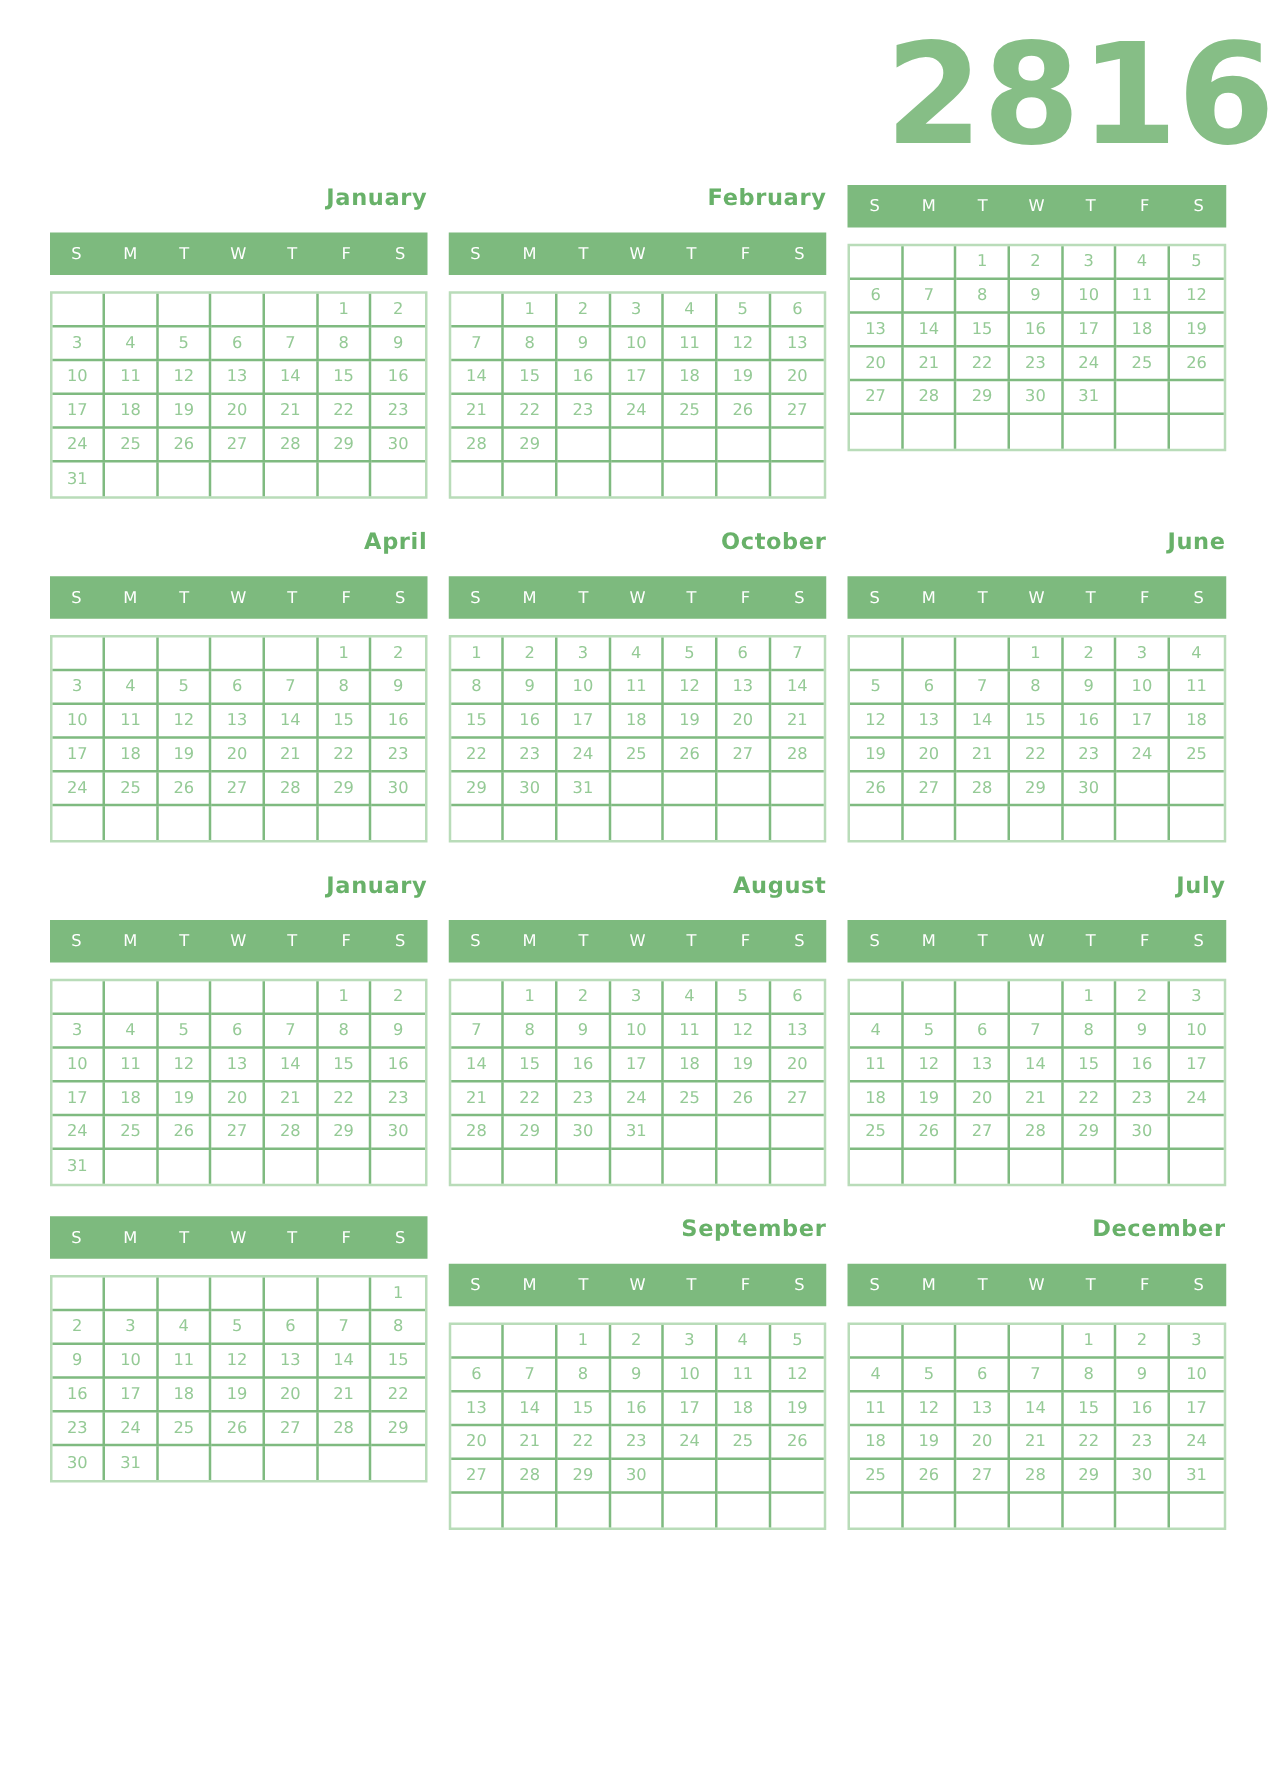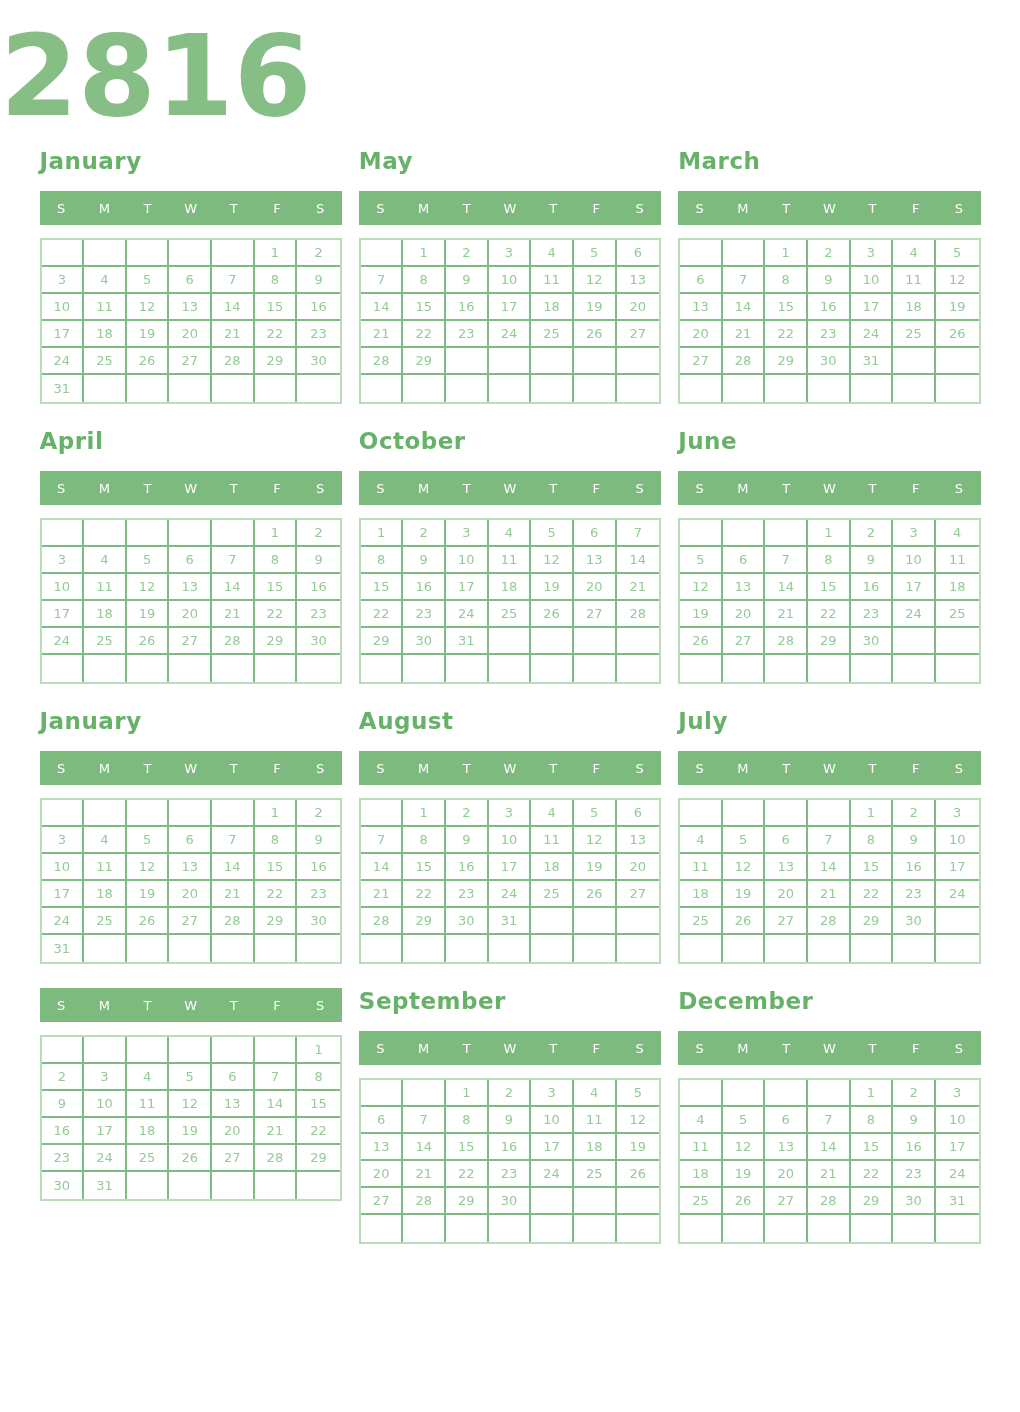--- a/index.html
+++ b/index.html
@@ -12,30 +12,30 @@
     --outer-border:#b9dcb9;
     --page-bg:#ffffff;
   }
   *{box-sizing:border-box;margin:0;padding:0;}
   body{background:#fff;}
   .page{
     width:1020px;height:1412px;background:var(--page-bg);
     font-family:"DejaVu Sans",sans-serif;margin:0 auto;overflow:hidden;
   }
   .year-title{
-    text-align:left;font-size:112px;font-weight:bold;line-height:1;
+    text-align:right;font-size:112px;font-weight:bold;line-height:1;
     color:var(--year-text);padding-top:20px;margin-bottom:16px;
   }
   .months{
     width:941px;margin:0 auto;display:grid;
     grid-template-columns:repeat(3,1fr);column-gap:17px;row-gap:24px;
   }
   .month{width:100%;}
   .month-title{
-    text-align:left;font-size:23px;font-weight:bold;
+    text-align:right;font-size:18px;font-weight:bold;
     color:var(--month-title);margin-bottom:17px;letter-spacing:0.5px;
   }
   .weekday-row{
     background:var(--header-bg);height:34px;margin-bottom:13px;
     display:grid;grid-template-columns:repeat(7,1fr);align-items:center;
   }
   .wd{
     color:var(--header-text);font-size:13px;text-align:center;
   }
   .day-grid{
@@ -108,78 +108,77 @@
           <div class="cell"></div>
           <div class="cell"></div>
           <div class="cell"></div>
           <div class="cell"></div>
           <div class="cell"></div>
           <div class="cell"></div>
         </div>
   </section>
 
   <section class="month">
-    <div class="month-title">May</div>
-    <div class="weekday-row">
-          <span class="wd">S</span>
-          <span class="wd">M</span>
-          <span class="wd">T</span>
-          <span class="wd">W</span>
-          <span class="wd">T</span>
-          <span class="wd">F</span>
-          <span class="wd">S</span>
-        </div>
-    <div class="day-grid">
-          <div class="cell"></div>
-          <div class="cell">1</div>
-          <div class="cell">2</div>
-          <div class="cell">3</div>
-          <div class="cell">4</div>
-          <div class="cell">5</div>
-          <div class="cell">6</div>
-          <div class="cell">7</div>
-          <div class="cell">8</div>
-          <div class="cell">9</div>
-          <div class="cell">10</div>
-          <div class="cell">11</div>
-          <div class="cell">12</div>
-          <div class="cell">13</div>
-          <div class="cell">14</div>
-          <div class="cell">15</div>
-          <div class="cell">16</div>
-          <div class="cell">17</div>
-          <div class="cell">18</div>
-          <div class="cell">19</div>
-          <div class="cell">20</div>
-          <div class="cell">21</div>
-          <div class="cell">22</div>
-          <div class="cell">23</div>
-          <div class="cell">24</div>
-          <div class="cell">25</div>
-          <div class="cell">26</div>
-          <div class="cell">27</div>
-          <div class="cell">28</div>
-          <div class="cell">29</div>
-          <div class="cell"></div>
-          <div class="cell"></div>
-          <div class="cell"></div>
-          <div class="cell"></div>
-          <div class="cell"></div>
-          <div class="cell"></div>
-          <div class="cell"></div>
-          <div class="cell"></div>
-          <div class="cell"></div>
-          <div class="cell"></div>
-          <div class="cell"></div>
-          <div class="cell"></div>
-        </div>
-  </section>
-
-  <section class="month">
-    <div class="month-title">March</div>
+    <div class="month-title">February</div>
+    <div class="weekday-row">
+          <span class="wd">S</span>
+          <span class="wd">M</span>
+          <span class="wd">T</span>
+          <span class="wd">W</span>
+          <span class="wd">T</span>
+          <span class="wd">F</span>
+          <span class="wd">S</span>
+        </div>
+    <div class="day-grid">
+          <div class="cell"></div>
+          <div class="cell">1</div>
+          <div class="cell">2</div>
+          <div class="cell">3</div>
+          <div class="cell">4</div>
+          <div class="cell">5</div>
+          <div class="cell">6</div>
+          <div class="cell">7</div>
+          <div class="cell">8</div>
+          <div class="cell">9</div>
+          <div class="cell">10</div>
+          <div class="cell">11</div>
+          <div class="cell">12</div>
+          <div class="cell">13</div>
+          <div class="cell">14</div>
+          <div class="cell">15</div>
+          <div class="cell">16</div>
+          <div class="cell">17</div>
+          <div class="cell">18</div>
+          <div class="cell">19</div>
+          <div class="cell">20</div>
+          <div class="cell">21</div>
+          <div class="cell">22</div>
+          <div class="cell">23</div>
+          <div class="cell">24</div>
+          <div class="cell">25</div>
+          <div class="cell">26</div>
+          <div class="cell">27</div>
+          <div class="cell">28</div>
+          <div class="cell">29</div>
+          <div class="cell"></div>
+          <div class="cell"></div>
+          <div class="cell"></div>
+          <div class="cell"></div>
+          <div class="cell"></div>
+          <div class="cell"></div>
+          <div class="cell"></div>
+          <div class="cell"></div>
+          <div class="cell"></div>
+          <div class="cell"></div>
+          <div class="cell"></div>
+          <div class="cell"></div>
+        </div>
+  </section>
+
+  <section class="month">
     <div class="weekday-row">
           <span class="wd">S</span>
           <span class="wd">M</span>
           <span class="wd">T</span>
           <span class="wd">W</span>
           <span class="wd">T</span>
           <span class="wd">F</span>
           <span class="wd">S</span>
         </div>
     <div class="day-grid">

